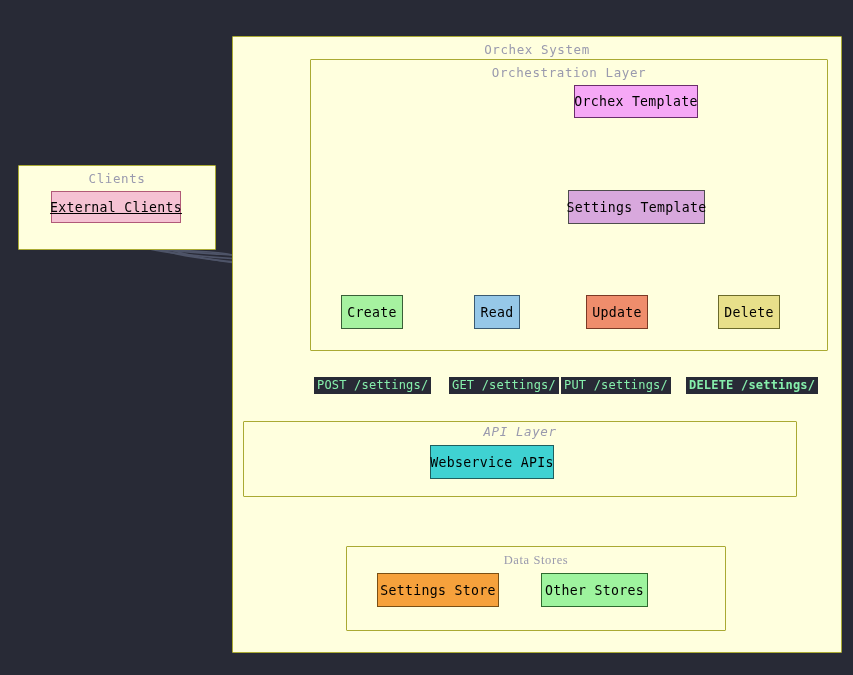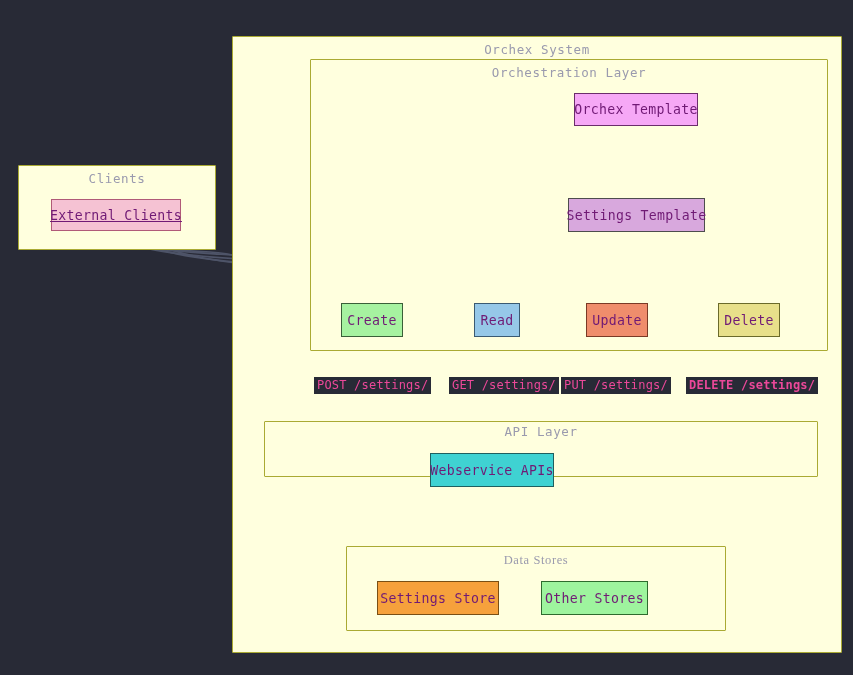--- a/index.html
+++ b/index.html
@@ -27,32 +27,31 @@
     letter-spacing: 0.6px;
     white-space: nowrap;
   }
 
   .node {
     position: absolute;
     display: flex;
     align-items: center;
     justify-content: center;
     border: 1.4px solid #333333;
-    color: #701a75;
+    color: #000000;
     font-size: 13.2px;
     letter-spacing: 0.3px;
     white-space: nowrap;
     z-index: 5;
-    margin-top: 8px;
   }
 
   .edge-label {
     position: absolute;
     background: #282a36;
-    color: #ec4899;
+    color: #86efac;
     font-size: 12px;
     letter-spacing: 0.2px;
     padding: 1px 3px 2px 3px;
     white-space: nowrap;
     z-index: 6;
   }
 </style>
 </head>
 <body>
 
@@ -95,21 +94,21 @@
   </div>
 
   <div class="subgraph" style="left:232px; top:36px; width:610px; height:617px;">
     <div class="subgraph-title" style="top:5px;">Orchex System</div>
   </div>
 
   <div class="subgraph" style="left:310px; top:59px; width:518px; height:292px;">
     <div class="subgraph-title" style="top:5px;">Orchestration Layer</div>
   </div>
 
-  <div class="subgraph" style="left:264px; top:421px; width:554px; height:56px;">
+  <div class="subgraph" style="left:243px; top:421px; width:554px; height:76px;font-style:italic;">
     <div class="subgraph-title" style="top:2px;">API Layer</div>
   </div>
 
   <div class="subgraph" style="left:346px; top:546px; width:380px; height:85px;font-family:Liberation Serif, serif;">
     <div class="subgraph-title" style="top:6px;">Data Stores</div>
   </div>
 
   <div class="node" style="left:51px; top:191px; width:130px; height:32px; background:#f5c2d3; border-color:#b05a78;text-decoration:underline;">
     <span>External Clients</span>
   </div>

